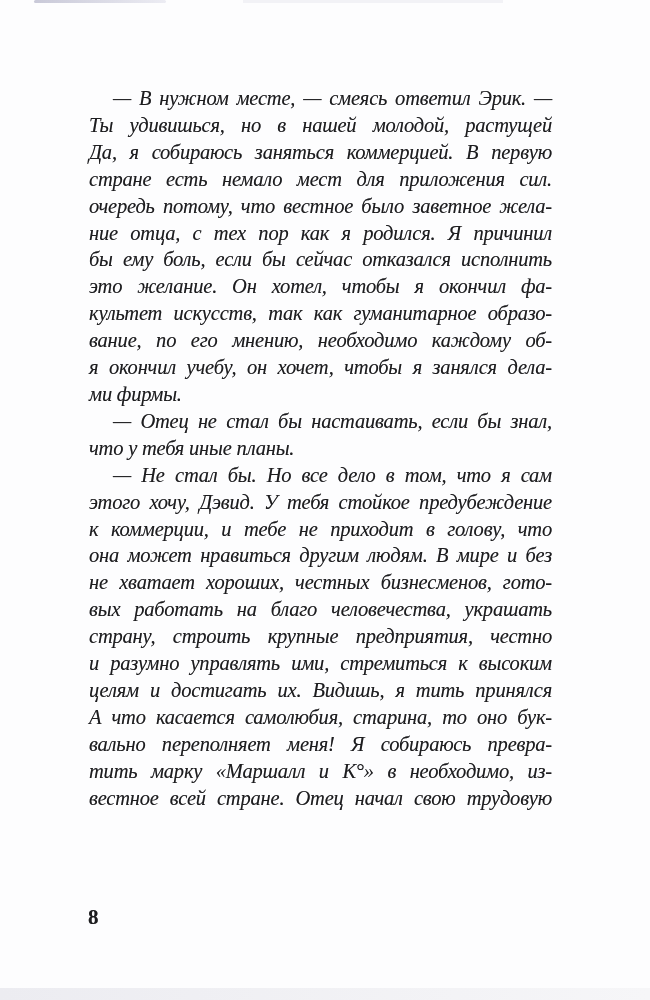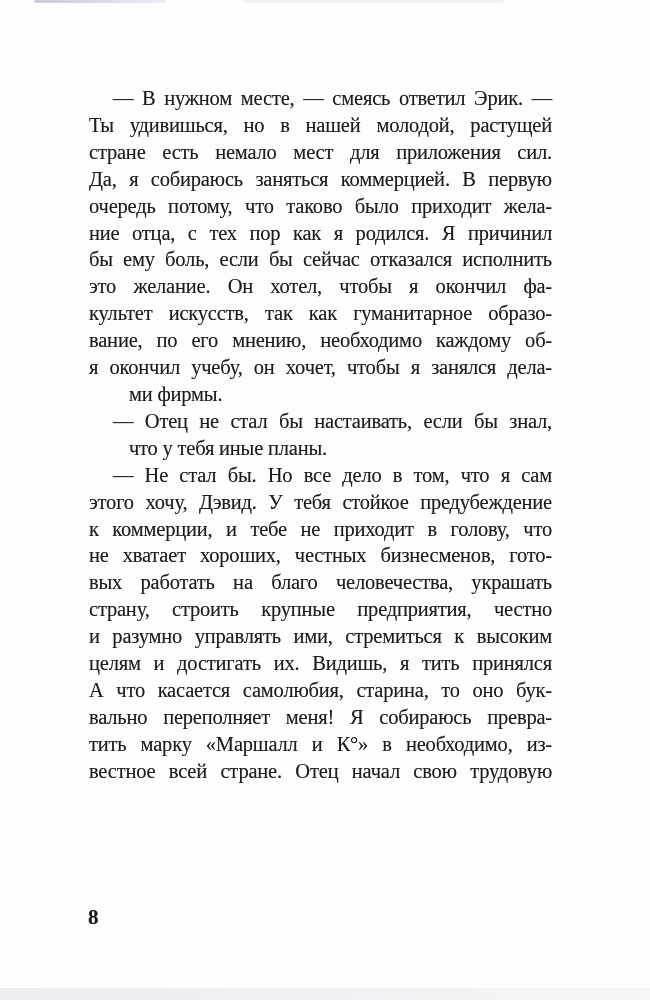--- a/index.html
+++ b/index.html
@@ -36,25 +36,25 @@
   .line {
     font-size: 20.5px;
     line-height: 26.9px;
     letter-spacing: -0.2px;
     text-align: justify;
     text-align-last: justify;
     -moz-text-align-last: justify;
     text-justify: inter-word;
     text-shadow: 0 0 0.6px rgba(25, 25, 30, 0.45);
     white-space: normal;
+    font-style: italic;
   }
   .line.no-justify {
     text-align: left;
     text-align-last: left;
-    margin-left: 40px;
     -moz-text-align-last: left;
   }
   .line.indent { text-indent: 24px; }
   .page-number {
     position: absolute;
     left: 88px;
     top: 904px;
     font-size: 21px;
     font-weight: bold;
     line-height: 26px;
@@ -66,35 +66,36 @@
 <body>
 
 <div class="page">
   <div class="artifact artifact-top-left"></div>
   <div class="artifact artifact-top-right"></div>
   <div class="artifact artifact-bottom"></div>
 
   <div class="text-block">
       <div class="line indent">— В нужном месте, — смеясь ответил Эрик. —</div>
       <div class="line">Ты удивишься, но в нашей молодой, растущей</div>
+      <div class="line">Да, я собираюсь заняться коммерцией. В первую</div>
       <div class="line">стране есть немало мест для приложения сил.</div>
-      <div class="line">Да, я собираюсь заняться коммерцией. В первую</div>
-      <div class="line">очередь потому, что таково было приходит жела-</div>
+      <div class="line">очередь потому, что вестное было заветное жела-</div>
       <div class="line">ние отца, с тех пор как я родился. Я причинил</div>
       <div class="line">бы ему боль, если бы сейчас отказался исполнить</div>
       <div class="line">это желание. Он хотел, чтобы я окончил фа-</div>
       <div class="line">культет искусств, так как гуманитарное образо-</div>
       <div class="line">вание, по его мнению, необходимо каждому об-</div>
       <div class="line">я окончил учебу, он хочет, чтобы я занялся дела-</div>
       <div class="line no-justify">ми фирмы.</div>
       <div class="line indent">— Отец не стал бы настаивать, если бы знал,</div>
       <div class="line no-justify">что у тебя иные планы.</div>
       <div class="line indent">— Не стал бы. Но все дело в том, что я сам</div>
       <div class="line">этого хочу, Дэвид. У тебя стойкое предубеждение</div>
       <div class="line">к коммерции, и тебе не приходит в голову, что</div>
+      <div class="line">она может нравиться другим людям. В мире и без</div>
       <div class="line">не хватает хороших, честных бизнесменов, гото-</div>
       <div class="line">вых работать на благо человечества, украшать</div>
       <div class="line">страну, строить крупные предприятия, честно</div>
       <div class="line">и разумно управлять ими, стремиться к высоким</div>
       <div class="line">целям и достигать их. Видишь, я тить принялся</div>
       <div class="line">А что касается самолюбия, старина, то оно бук-</div>
       <div class="line">вально переполняет меня! Я собираюсь превра-</div>
       <div class="line">тить марку «Маршалл и К°» в необходимо, из-</div>
       <div class="line">вестное всей стране. Отец начал свою трудовую</div>
     </div>

